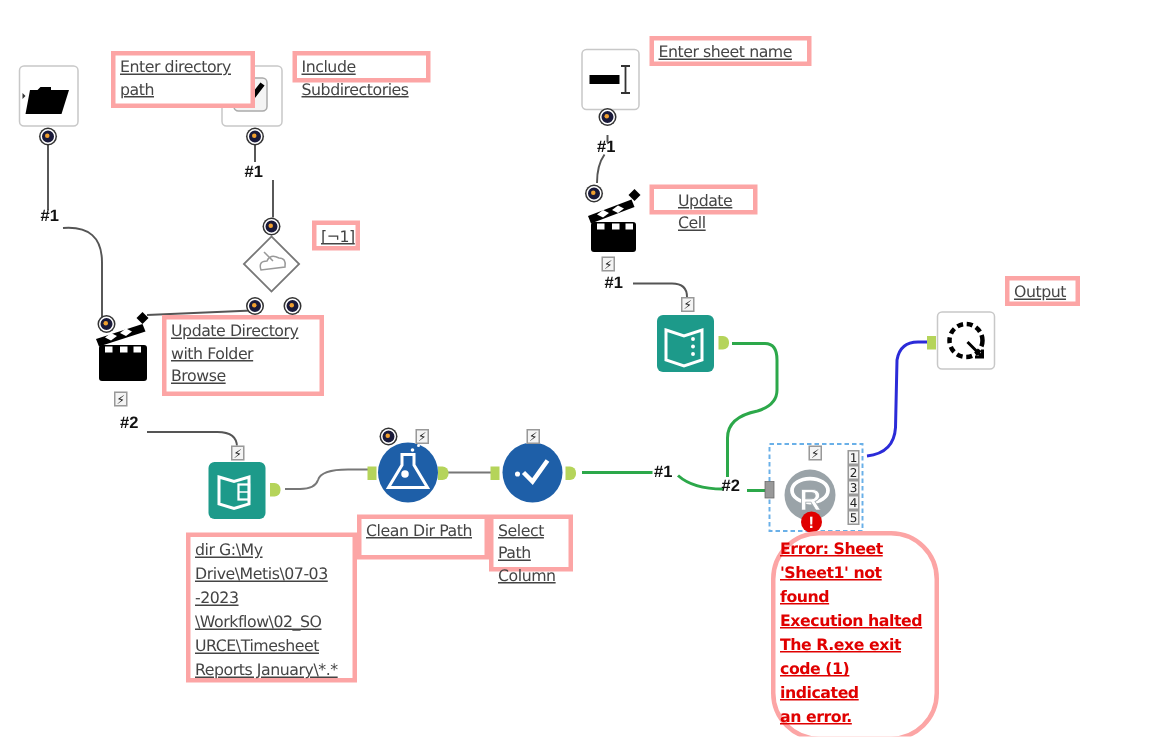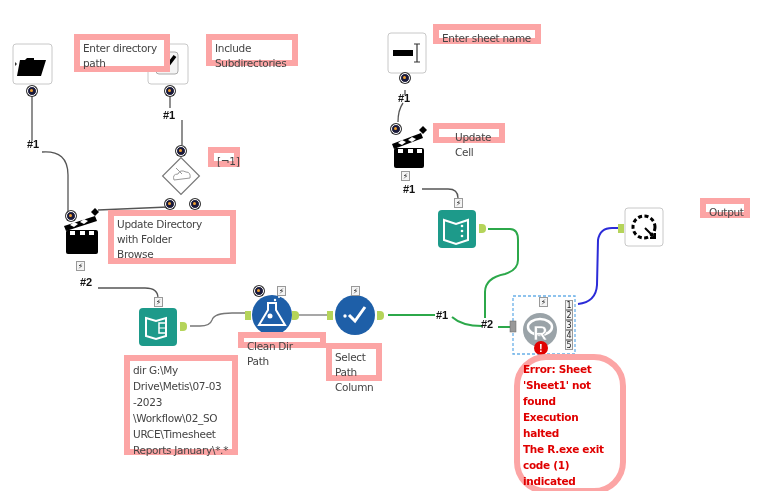--- a/index.html
+++ b/index.html
@@ -1,18 +1,18 @@
 <!DOCTYPE html>
 <html><head>
 <meta charset="utf-8">
 <style>
   html, body { margin:0; padding:0; background:#ffffff; }
   body { width:777px; height:491px; position:relative; overflow:hidden; font-family:"DejaVu Sans", sans-serif; }
   #canvas { position:absolute; left:0; top:0; width:777px; height:491px; }
-  .lbl { position:absolute; border:6px solid #fca5a5; background:#fff; font-family:"DejaVu Sans", sans-serif; font-size:10.5px; line-height:15px; color:#444; padding:1px 3px; box-sizing:border-box; letter-spacing:-0.3px; white-space:pre-line; }
+  .lbl { position:absolute; border:3px solid #fca5a5; background:#fff; font-family:"DejaVu Sans", sans-serif; font-size:10.5px; line-height:15px; color:#444; padding:1px 3px; box-sizing:border-box; letter-spacing:-0.3px; white-space:pre-line;text-decoration:underline; }
   .err { color:#e00000; font-weight:bold; font-size:10.5px; line-height:16px; }
   .conn-lbl { position:absolute; font-family:"Liberation Sans", sans-serif; font-weight:bold; font-size:11px; color:#111; }
   .anchor { position:absolute; width:7px; height:9px; background:#b5d45a; border-radius:0 4px 4px 0; }
   .anchor-in { border-radius:0; width:6px; }
   .bolt { position:absolute; width:9px; height:10px; border:1px solid #999; background:#f4f4f4; font-size:8px; line-height:10px; text-align:center; color:#222; box-sizing:border-box; }
   .q-anchor { position:absolute; width:8px; height:8px; border-radius:50%; background:#1a1a3a; border:1px solid #fff; box-shadow:0 0 0 1px #333; }
   .q-anchor::after { content:""; position:absolute; left:2px; top:2px; width:3px; height:3px; border-radius:50%; background:#f0a030; }
 </style>
 </head>
 <body>
@@ -156,44 +156,44 @@
 <div style="position:absolute;left:565px;top:300px;width:8px;">
   <div class="bolt" style="position:relative;width:8px;height:10px;margin-bottom:0;">1</div>
   <div class="bolt" style="position:relative;width:8px;height:10px;">2</div>
   <div class="bolt" style="position:relative;width:8px;height:10px;">3</div>
   <div class="bolt" style="position:relative;width:8px;height:10px;">4</div>
   <div class="bolt" style="position:relative;width:8px;height:10px;">5</div>
 </div>
 
 <div class="lbl" style="left:58px;top:34px;width:96px;height:38px;margin-left:16px;">Enter directory
 path</div>
-<div class="lbl" style="left:206px;top:34px;width:92px;height:32px;">Include
+<div class="lbl" style="left:195px;top:34px;width:92px;height:21px;">Include
 Subdirectories</div>
 <div class="lbl" style="left:208px;top:147px;width:32px;height:20px;">[¬1]</div>
-<div class="lbl" style="left:108px;top:210px;width:128px;height:54px;">Update Directory
+<div class="lbl" style="left:108px;top:210px;width:108px;height:54px;">Update Directory
 with Folder
 Browse</div>
 <div class="lbl" style="left:433px;top:24px;width:108px;height:20px;">Enter sheet name</div>
 <div class="lbl" style="left:433px;top:123px;width:72px;height:20px;padding-left:16px;">Update Cell</div>
 <div class="lbl" style="left:124px;top:355px;width:114px;height:100px;line-height:16px;">dir G:\My
 Drive\Metis\07-03
 -2023
 \Workflow\02_SO
 URCE\Timesheet
 Reports January\*.*</div>
-<div class="lbl" style="left:238px;top:332px;width:88px;height:16px;">Clean Dir Path</div>
+<div class="lbl" style="left:238px;top:343px;width:88px;height:30px;">Clean Dir Path</div>
 <div class="lbl" style="left:326px;top:343px;width:56px;height:38px;">Select Path
 Column</div>
 <div class="lbl err" style="left:514px;top:354px;width:112px;height:140px;border-radius:32px;">Error: Sheet
 'Sheet1' not found
 Execution halted
 The R.exe exit
 code (1) indicated
 an error.</div>
-<div class="lbl" style="left:670px;top:198px;width:50px;height:20px;margin-left:30px;">Output</div>
+<div class="lbl" style="left:670px;top:184px;width:50px;height:20px;">Output</div>
 
 <span class="conn-lbl" style="left:27px;top:138px;">#1</span>
 <span class="conn-lbl" style="left:163px;top:109px;">#1</span>
 <span class="conn-lbl" style="left:80px;top:276px;">#2</span>
 <span class="conn-lbl" style="left:398px;top:92px;">#1</span>
 <span class="conn-lbl" style="left:403px;top:183px;">#1</span>
 <span class="conn-lbl" style="left:436px;top:309px;">#1</span>
 <span class="conn-lbl" style="left:481px;top:318px;">#2</span>
 
 </body></html>

